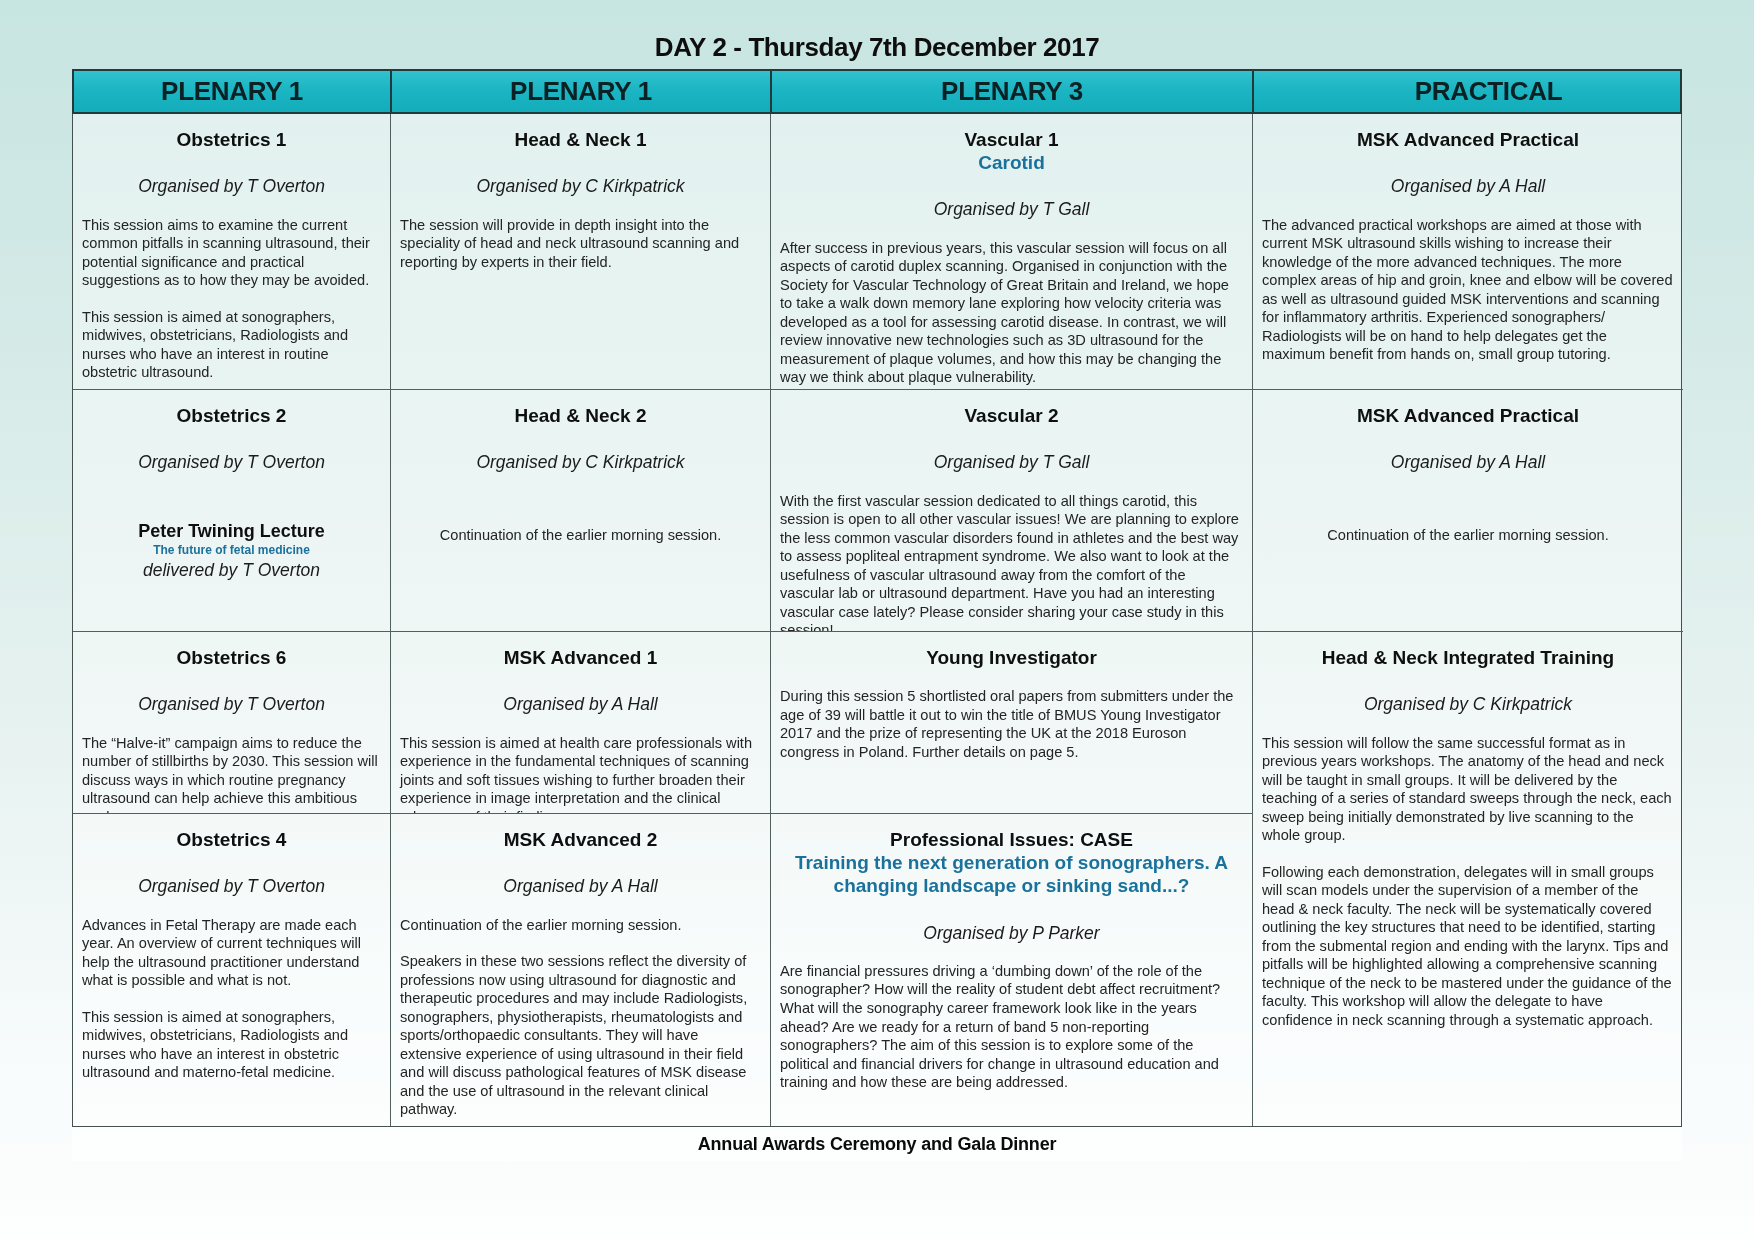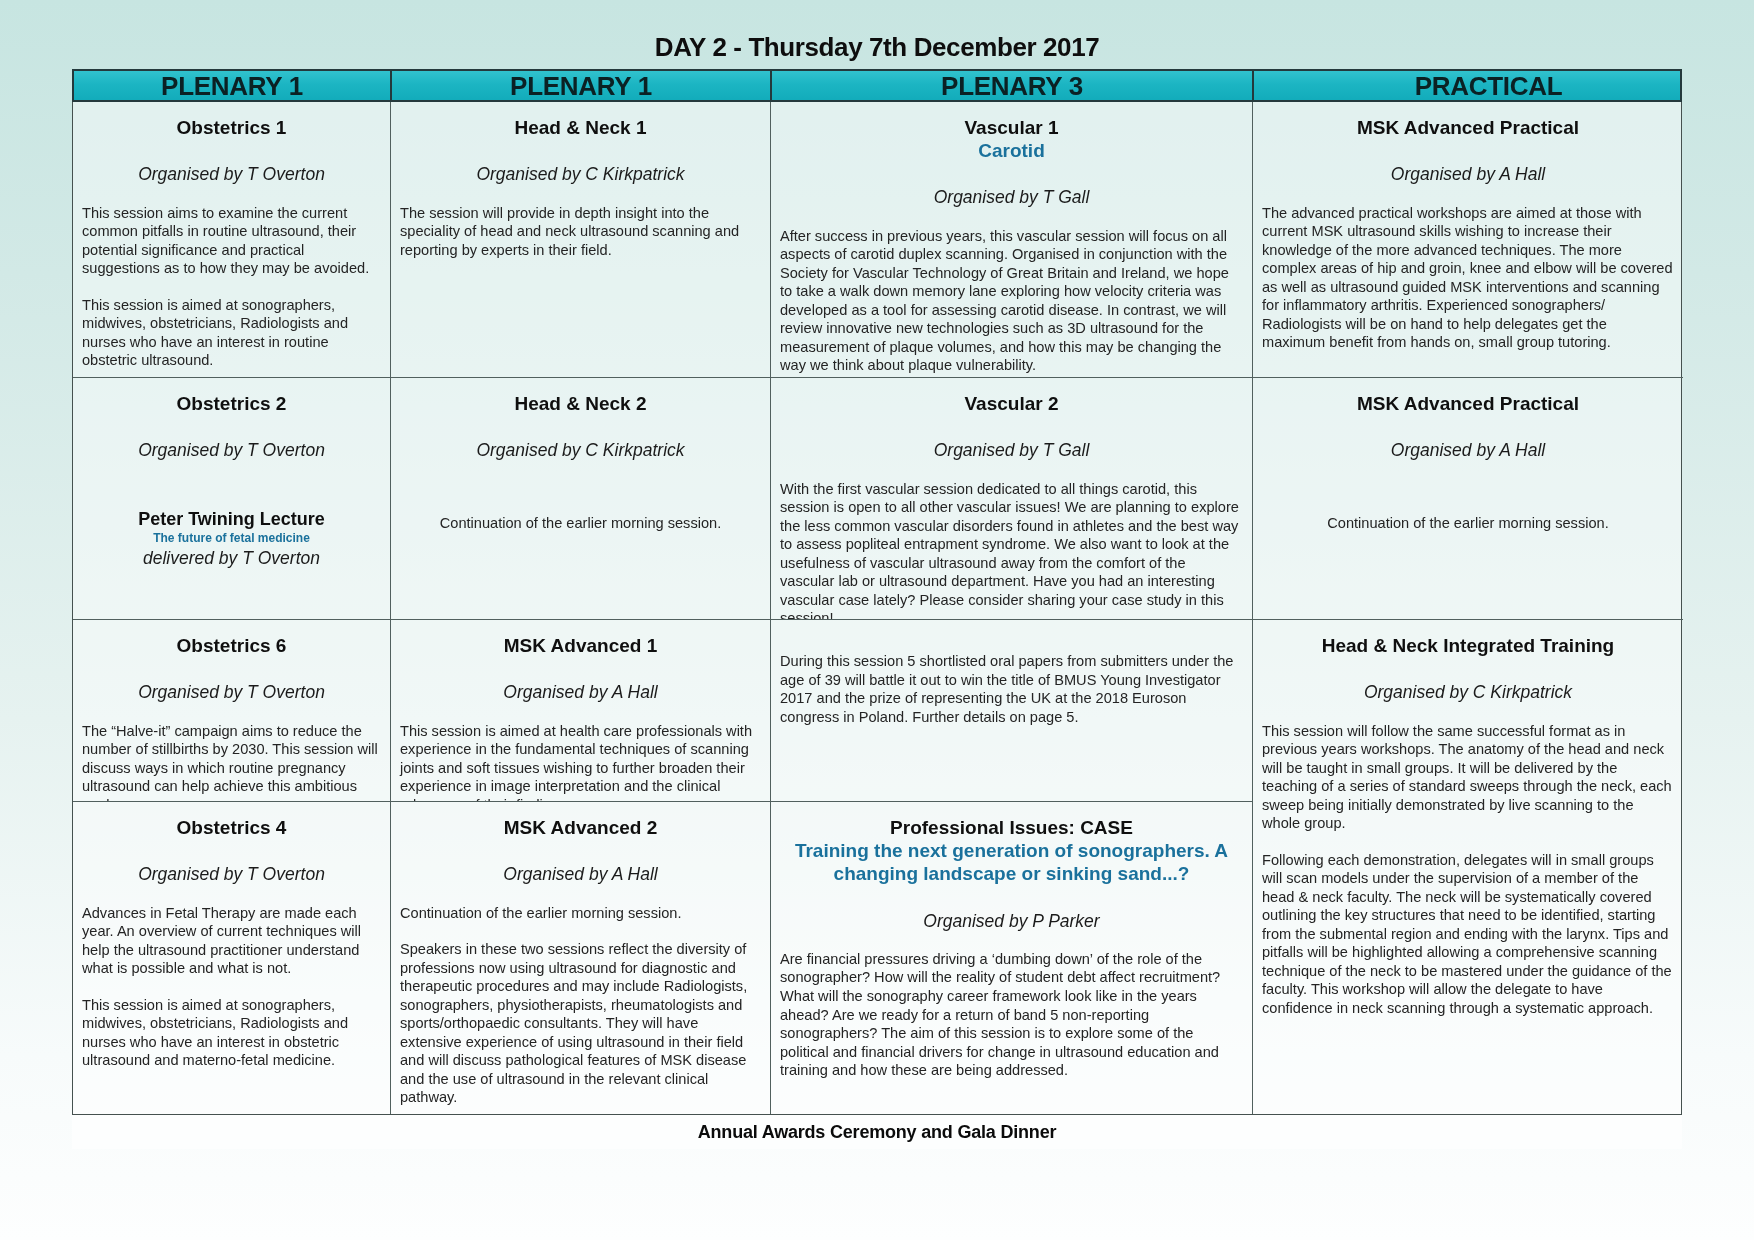--- a/index.html
+++ b/index.html
@@ -10,21 +10,21 @@
     overflow:hidden;
   }
   .canvas { position:relative; width:1754px; height:1240px; }
   .doc-title {
     width:1610px; margin:32px auto 6px auto; text-align:center;
     font-size:26px; font-weight:bold; color:#0e0e0e; letter-spacing:-0.4px;
   }
   .schedule { width:1610px; margin:0 auto; }
   .head-row {
     display:grid; grid-template-columns:318px 380px 482px 430px;
-    height:33px; box-sizing:border-box;
+    height:45px; box-sizing:border-box;
     border:2px solid #24393c;
     background:linear-gradient(180deg,#31c2ce 0%,#1cb5c3 45%,#12acbb 100%);
   }
   .head-cell {
     display:flex; align-items:center; justify-content:center;
     font-size:26px; font-weight:bold; color:#0b2124; letter-spacing:-0.3px;
     border-right:2px solid #24393c; box-sizing:border-box;
   }
   .head-cell:last-child { border-right:none;padding-left:39px; }
   .body-grid {
@@ -72,21 +72,21 @@
       <div class="head-cell">PLENARY 1</div>
       <div class="head-cell">PLENARY 3</div>
       <div class="head-cell">PRACTICAL</div>
     </div>
 
     <div class="body-grid">
 
       <div class="cell">
         <div class="s-title">Obstetrics 1</div>
         <div class="s-org">Organised by T Overton</div>
-        <p class="s-body">This session aims to examine the current common pitfalls in routine ultrasound, their potential significance and practical suggestions as to how they may be avoided.</p>
+        <p class="s-body">This session aims to examine the current common pitfalls in scanning ultrasound, their potential significance and practical suggestions as to how they may be avoided.</p>
         <p class="s-body">This session is aimed at sonographers, midwives, obstetricians, Radiologists and nurses who have an interest in routine obstetric ultrasound.</p>
       </div>
       <div class="cell">
         <div class="s-title">Head &amp; Neck 1</div>
         <div class="s-org">Organised by C Kirkpatrick</div>
         <p class="s-body">The session will provide in depth insight into the speciality of head and neck ultrasound scanning and reporting by experts in their field.</p>
       </div>
       <div class="cell">
         <div class="s-title">Vascular 1</div>
         <div class="s-sub">Carotid</div>
@@ -128,20 +128,21 @@
         <div class="s-title">Obstetrics 6</div>
         <div class="s-org">Organised by T Overton</div>
         <p class="s-body">The “Halve-it” campaign aims to reduce the number of stillbirths by 2030. This session will discuss ways in which routine pregnancy ultrasound can help achieve this ambitious goal.</p>
       </div>
       <div class="cell">
         <div class="s-title">MSK Advanced 1</div>
         <div class="s-org">Organised by A Hall</div>
         <p class="s-body">This session is aimed at health care professionals with experience in the fundamental techniques of scanning joints and soft tissues wishing to further broaden their experience in image interpretation and the clinical relevance of their findings.</p>
       </div>
       <div class="cell">
+        <div class="s-title">Young Investigator</div>
         <p class="s-body">During this session 5 shortlisted oral papers from submitters under the age of 39 will battle it out to win the title of BMUS Young Investigator 2017 and the prize of representing the UK at the 2018 Euroson congress in Poland. Further details on page 5.</p>
       </div>
       <div class="cell merged c4 r4">
         <div class="s-title">Head &amp; Neck Integrated Training</div>
         <div class="s-org">Organised by C Kirkpatrick</div>
         <p class="s-body">This session will follow the same successful format as in previous years workshops. The anatomy of the head and neck will be taught in small groups. It will be delivered by the teaching of a series of standard sweeps through the neck, each sweep being initially demonstrated by live scanning to the whole group.</p>
         <p class="s-body">Following each demonstration, delegates will in small groups will scan models under the supervision of a member of the head &amp; neck faculty.  The neck will be systematically covered outlining the key structures that need to be identified, starting from the submental region and ending with  the larynx. Tips and pitfalls will be highlighted allowing a comprehensive scanning technique of the neck to be mastered under the guidance of the faculty. This workshop will allow the delegate to have confidence in neck scanning through a systematic approach.</p>
       </div>
 
       <div class="cell r4">

